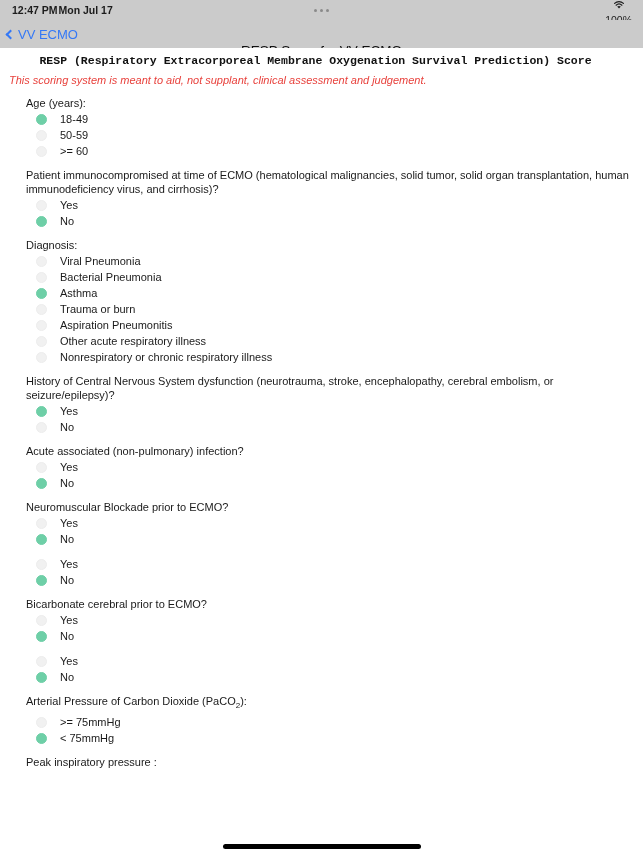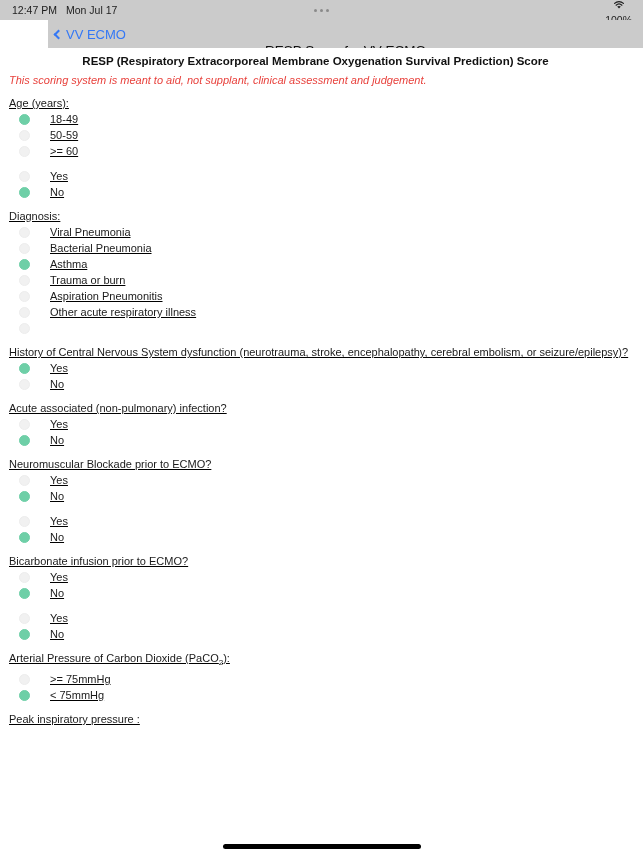--- a/index.html
+++ b/index.html
@@ -15,21 +15,21 @@
   .statusbar {
     position: relative;
     height: 20px;
     background: #cbcbcb;
     display: flex;
     align-items: center;
     padding: 0 12px;
     font-size: 10.5px;
     color: #1c1c1c;
   }
-  .sb-left { display: flex; align-items: flex-start; gap: 9px; white-space: nowrap; }
+  .sb-left { display: flex; align-items: flex-start; gap: 1px; white-space: nowrap; font-weight: bold; }
   .sb-right {
     position: absolute; right: 11px; top: 0; height: 20px;
     display: flex; align-items: center; gap: 2px; flex-direction: column;
   }
   .multitask-dots {
     position: absolute; left: 0; right: 0; top: 0; height: 20px;
     display: flex; align-items: center; justify-content: center; gap: 3px;
     pointer-events: none;
   }
   .multitask-dots i { width: 3px; height: 3px; border-radius: 50%; background: #8a8a8a; display: block; }
@@ -42,21 +42,20 @@
     width: 2px; height: 4px; background: #2a2a2a; border-radius: 0 1px 1px 0;
   }
 
   
   .navbar {
     position: relative;
     height: 28px;
     background: #cbcbcb;
     display: flex;
     align-items: center;
-    margin-left: 48px;
   }
   .nav-back {
     display: flex; align-items: center; gap: 3px;
     padding-left: 7px;
     color: #3478f6;
     font-size: 13px;
     cursor: pointer;
   }
   .chev {
     width: 7px; height: 7px;
@@ -74,30 +73,31 @@
   
   .content { padding: 0; background: #fff; height: 810px; position: relative; }
 
   .form-title {
     text-align: center;
     font-size: 11.5px;
     font-weight: bold;
     color: #111;
     padding: 6px 28px 0 16px;
     line-height: 14px;
+    font-family: Liberation Mono, monospace;
   }
   .disclaimer {
     font-size: 11px;
     font-style: italic;
     color: #e8413c;
     padding: 6px 25px 0 9px;
     line-height: 13px;
   }
 
-  .group { padding: 9px 9px 0 9px; text-decoration: underline; }
+  .group { padding: 9px 9px 0 26px; }
   .group-label {
     font-size: 11px;
     color: #1a1a1a;
     line-height: 14px;
     padding-bottom: 1px;
   }
   .sub { font-size: 8px; vertical-align: sub; }
 
   .option {
     display: flex;
@@ -109,21 +109,21 @@
     width: 11px; height: 11px; border-radius: 50%;
     background: #f1f1f1;
     border: 1px solid #ededed;
     margin-left: 10px;
     flex: none;
   }
   .radio.on { background: #6ecfa7; border-color: #6ecfa7; }
   .option-label {
     font-size: 11px;
     color: #1a1a1a;
-    margin-left: 20px;
+    margin-left: 13px;
     white-space: nowrap;
   }
   .group.diagnosis .option-label { }
 
   .home-indicator {
     position: absolute;
     left: 50%; transform: translateX(-50%);
     bottom: 9px;
     width: 198px; height: 5px;
     background: #000;
@@ -180,20 +180,21 @@
           <div class="option">
             <span class="radio"></span>
             <span class="option-label">50-59</span>
           </div>
           <div class="option">
             <span class="radio"></span>
             <span class="option-label">&gt;= 60</span>
           </div>
         </div>
         <div class="group">
+          <div class="group-label">Patient immunocompromised at time of ECMO (hematological malignancies, solid tumor, solid organ transplantation, human immunodeficiency virus, and cirrhosis)?</div>
           <div class="option">
             <span class="radio"></span>
             <span class="option-label">Yes</span>
           </div>
           <div class="option">
             <span class="radio on"></span>
             <span class="option-label">No</span>
           </div>
         </div>
         <div class="group diagnosis">
@@ -217,20 +218,21 @@
           <div class="option">
             <span class="radio"></span>
             <span class="option-label">Aspiration Pneumonitis</span>
           </div>
           <div class="option">
             <span class="radio"></span>
             <span class="option-label">Other acute respiratory illness</span>
           </div>
           <div class="option">
             <span class="radio"></span>
+            <span class="option-label">Nonrespiratory or chronic respiratory illness</span>
           </div>
         </div>
         <div class="group">
           <div class="group-label">History of Central Nervous System dysfunction (neurotrauma, stroke, encephalopathy, cerebral embolism, or seizure/epilepsy)?</div>
           <div class="option">
             <span class="radio on"></span>
             <span class="option-label">Yes</span>
           </div>
           <div class="option">
             <span class="radio"></span>
@@ -263,21 +265,21 @@
           <div class="option">
             <span class="radio"></span>
             <span class="option-label">Yes</span>
           </div>
           <div class="option">
             <span class="radio on"></span>
             <span class="option-label">No</span>
           </div>
         </div>
         <div class="group">
-          <div class="group-label">Bicarbonate infusion prior to ECMO?</div>
+          <div class="group-label">Bicarbonate cerebral prior to ECMO?</div>
           <div class="option">
             <span class="radio"></span>
             <span class="option-label">Yes</span>
           </div>
           <div class="option">
             <span class="radio on"></span>
             <span class="option-label">No</span>
           </div>
         </div>
         <div class="group">

